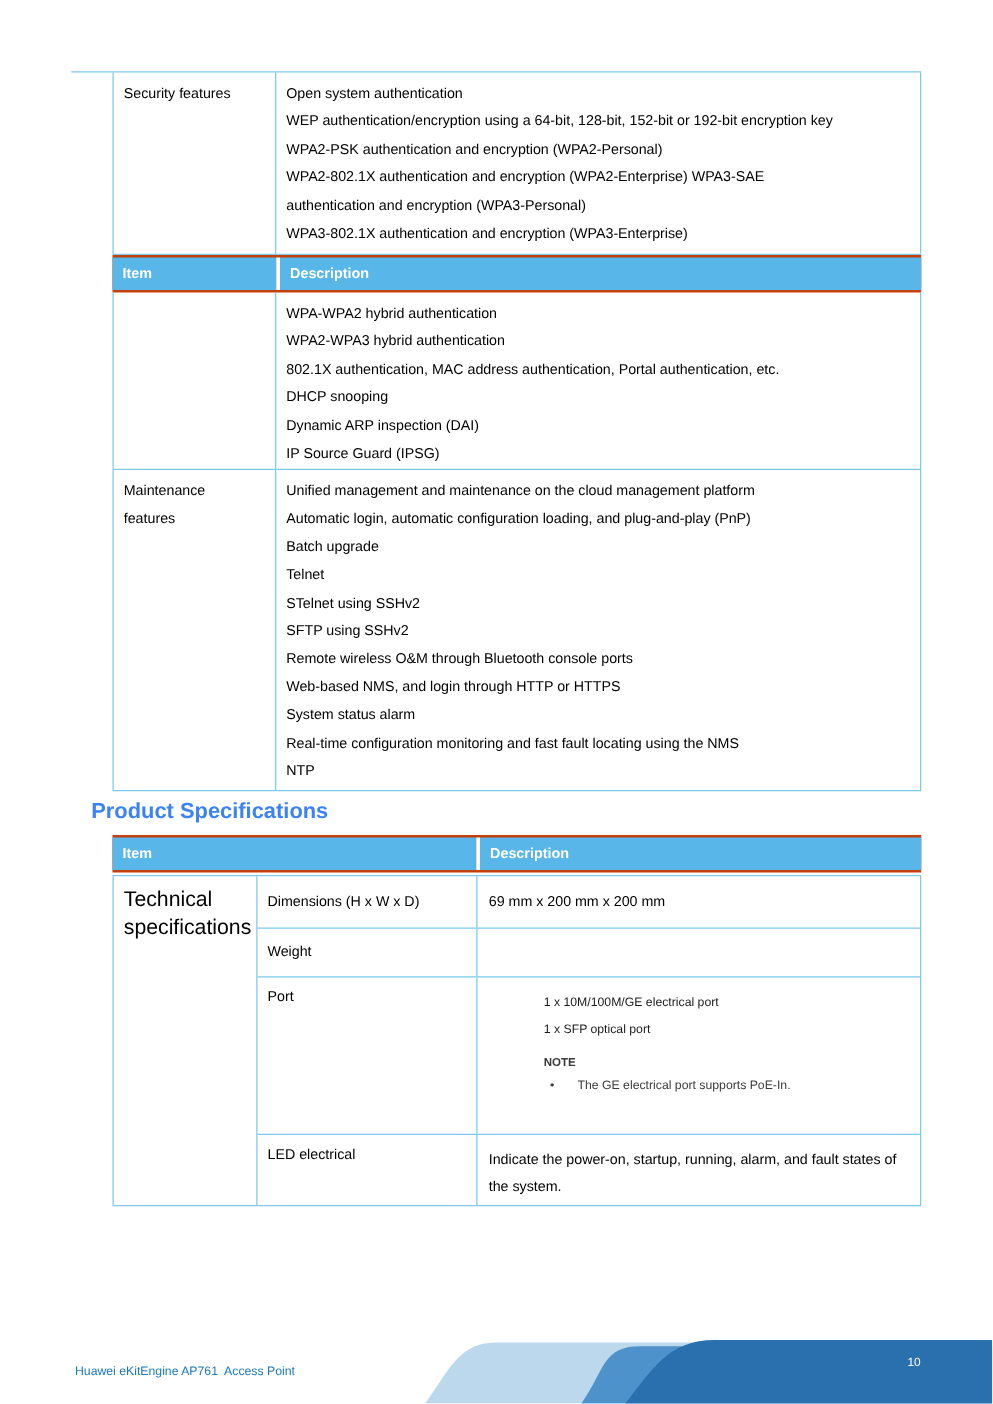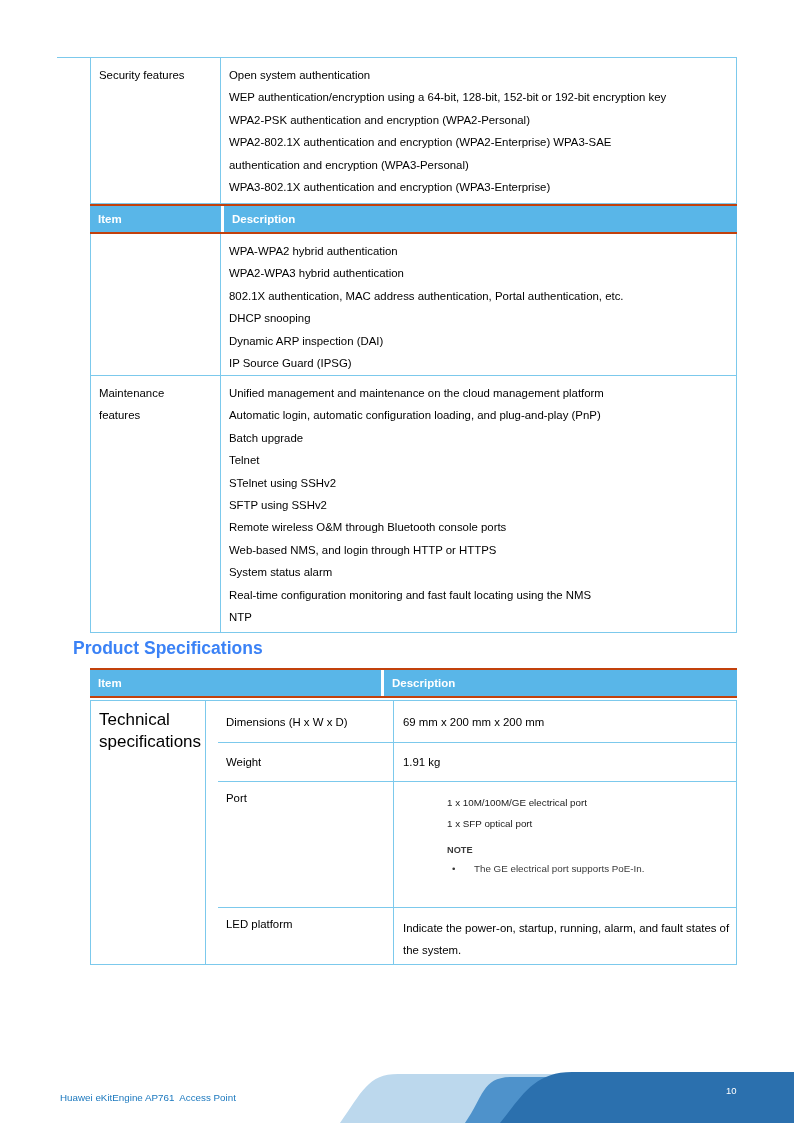--- a/index.html
+++ b/index.html
@@ -41,21 +41,21 @@
   #specs-table { top:668px; }
   .s-hdr-col1 { width:291px; }
   .s-hdr-col2 { flex:1; }
   .f-hdr-col1 { width:131px; }
   .f-hdr-col2 { flex:1; }
   .t2-body { display:flex; border:1px solid #7CC9EC; margin-top:2px; height:265px; }
   .t2-group {
     width:115px; border-right:1px solid #7CC9EC;
     padding:8px 10px 0 8px; font-size:17px; line-height:22.4px;
   }
-  .t2-rows { flex:1; display:flex; flex-direction:column;margin-left:12px; }
+  .t2-rows { flex:1; display:flex; flex-direction:column; }
   .t2-row { display:flex; border-bottom:1px solid #7CC9EC; }
   .t2-row:last-child { border-bottom:none; }
   .t2-item { width:176px; border-right:1px solid #7CC9EC; padding-left:8px; font-size:11.4px; }
   .t2-desc { flex:1; padding-left:9px; font-size:11.4px; }
   .vcenter { display:flex; align-items:center; }
   .vtop    { padding-top:10px; }
   .row-dim { height:42px; }
   .row-weight { height:39px;text-align:right; }
   .row-port { height:126px;gap:44px; }
   .row-led { height:56px; }
@@ -145,38 +145,37 @@
       <div class="t2-group">Technical specifications</div>
       <div class="t2-rows">
 
         <div class="t2-row row-dim">
           <div class="t2-item vcenter">Dimensions (H x W x D)</div>
           <div class="t2-desc vcenter">69 mm x 200 mm x 200 mm</div>
         </div>
 
         <div class="t2-row row-weight">
           <div class="t2-item vcenter">Weight</div>
-          <div class="t2-desc vcenter">1.91 kg</div>
         </div>
 
         <div class="t2-row row-port">
           <div class="t2-item vtop">Port</div>
           <div class="t2-desc vtop">
             <div class="small-line">1 x 10M/100M/GE electrical port</div>
             <div class="small-line">1 x SFP optical port</div>
             <div class="note-label">NOTE</div>
             <div class="note-bullet-row">
               <span class="note-bullet">•</span>
               <span>The GE electrical port supports PoE-In.</span>
             </div>
           </div>
         </div>
 
         <div class="t2-row row-led">
-          <div class="t2-item vtop">LED platform</div>
+          <div class="t2-item vtop">LED electrical</div>
           <div class="t2-desc led-desc">Indicate the power-on, startup, running, alarm, and fault states of the system.</div>
         </div>
 
       </div>
     </div>
   </div>
 
   <div class="footer-title">
     <div>Huawei eKitEngine AP761  Access Point</div>
     

